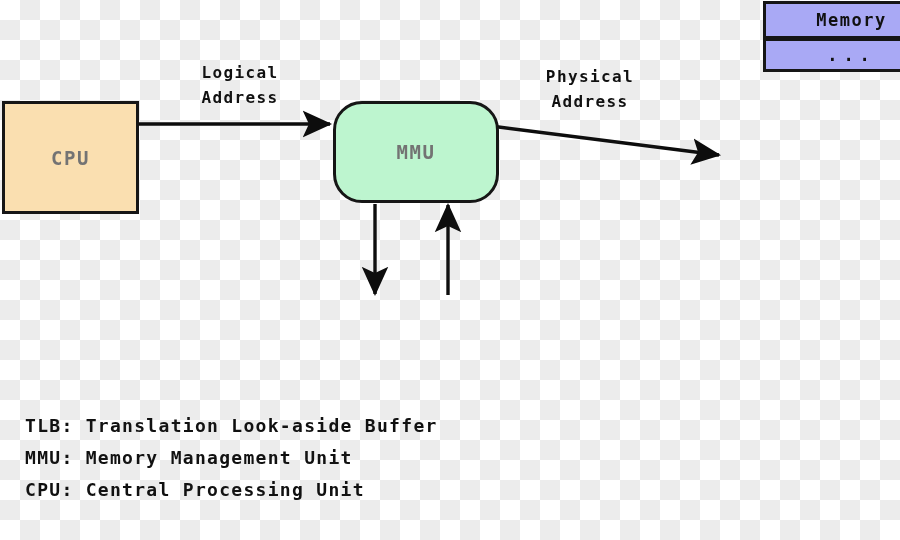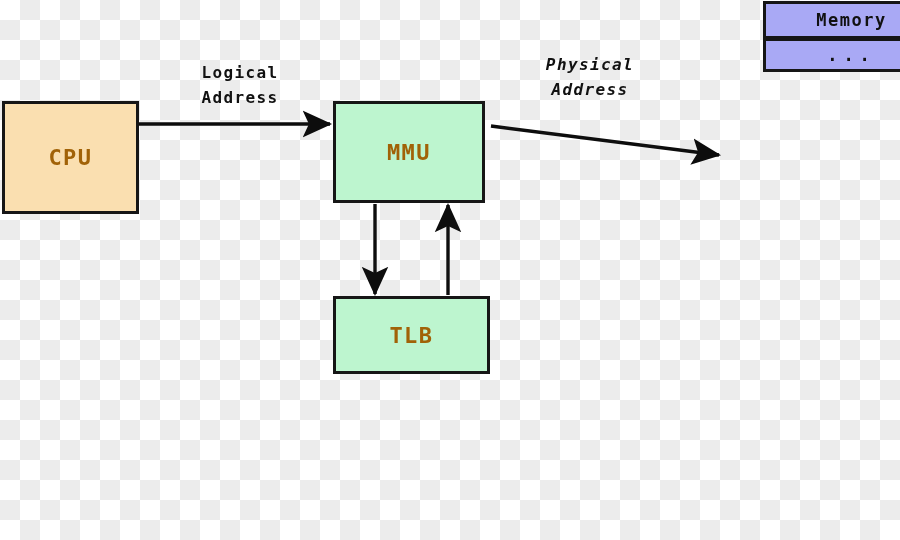--- a/index.html
+++ b/index.html
@@ -25,40 +25,41 @@
     background-position: 0 0, 20px 20px;
   }
 
   .node {
     position: absolute;
     box-sizing: border-box;
     border: 3px solid #161616;
     display: flex;
     align-items: center;
     justify-content: center;
-    font-size: 22px;
+    font-size: 19px;
     letter-spacing: 1.5px;
-    color: #a16207;
+    color: #737373;
     font-weight: 600;
   }
 
   #cpu-node {
     left: 2px;
     top: 101px;
     width: 137px;
     height: 113px;
     background: #fadfb0;
   }
 
   #mmu-node {
     left: 333px;
     top: 101px;
-    width: 152px;
+    width: 166px;
     height: 102px;
     background: #bdf5cf;
+    border-radius: 29px;
   }
 
   #tlb-node {
     left: 333px;
     top: 296px;
     width: 157px;
     height: 78px;
     background: #bdf5cf;
   }
 
@@ -74,23 +75,22 @@
   }
 
   #logical-address-label {
     left: 160px;
     top: 60px;
     width: 160px;
   }
 
   #physical-address-label {
     left: 505px;
-    top: 52px;
+    top: 64px;
     width: 170px;
-    font-style: italic;
   }
 
   #arrow-layer {
     position: absolute;
     left: 0;
     top: 0;
     width: 900px;
     height: 540px;
     pointer-events: none;
   }
@@ -169,33 +169,35 @@
   </svg>
 
   <div class="node" id="cpu-node">
     <span>CPU</span>
   </div>
 
   <div class="node" id="mmu-node">
     <span>MMU</span>
   </div>
 
-  <div class="node" id="tlb-node">
-    <span>TLB</span>
-  </div>
 
   <div class="edge-label" id="logical-address-label">Logical
 Address</div>
 
   <div class="edge-label" id="physical-address-label">Physical
 Address</div>
 
   <div id="memory-stack">
     <div class="mem-cell header">
       <span>Memory</span>
     </div>
     <div class="mem-cell ellipsis">
       <span>...</span>
     </div>
   </div>
 
+  <div id="legend">
+    <div class="legend-row">TLB: Translation Look-aside Buffer</div>
+    <div class="legend-row">MMU: Memory Management Unit</div>
+    <div class="legend-row">CPU: Central Processing Unit</div>
+  </div>
 
 </div>
 
 </body></html>

